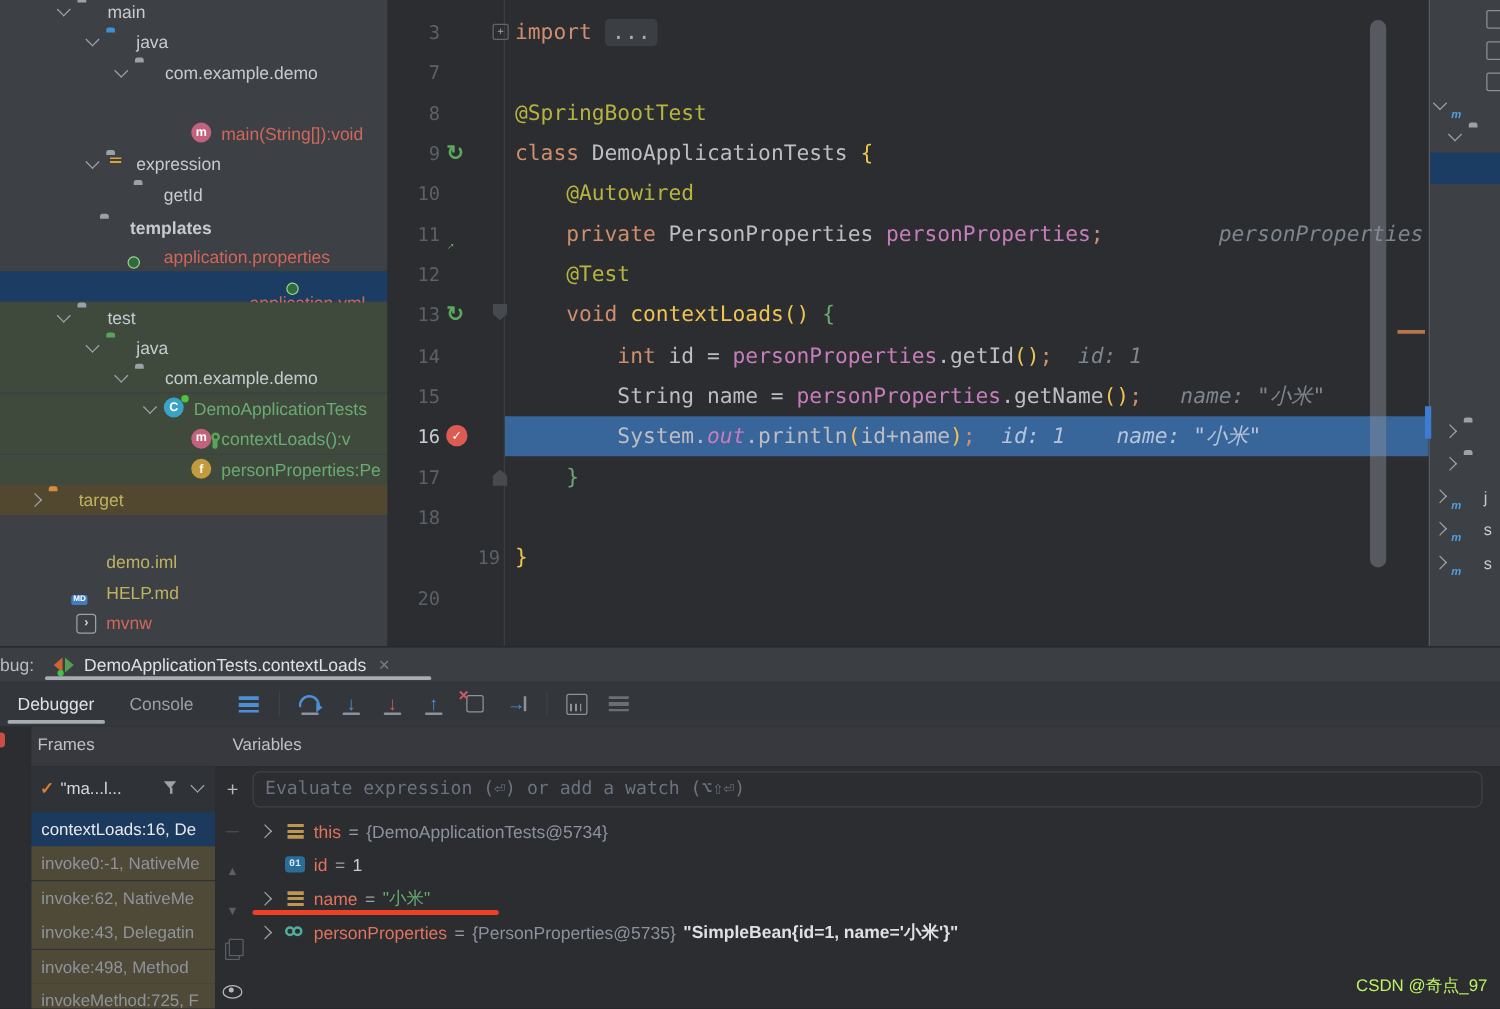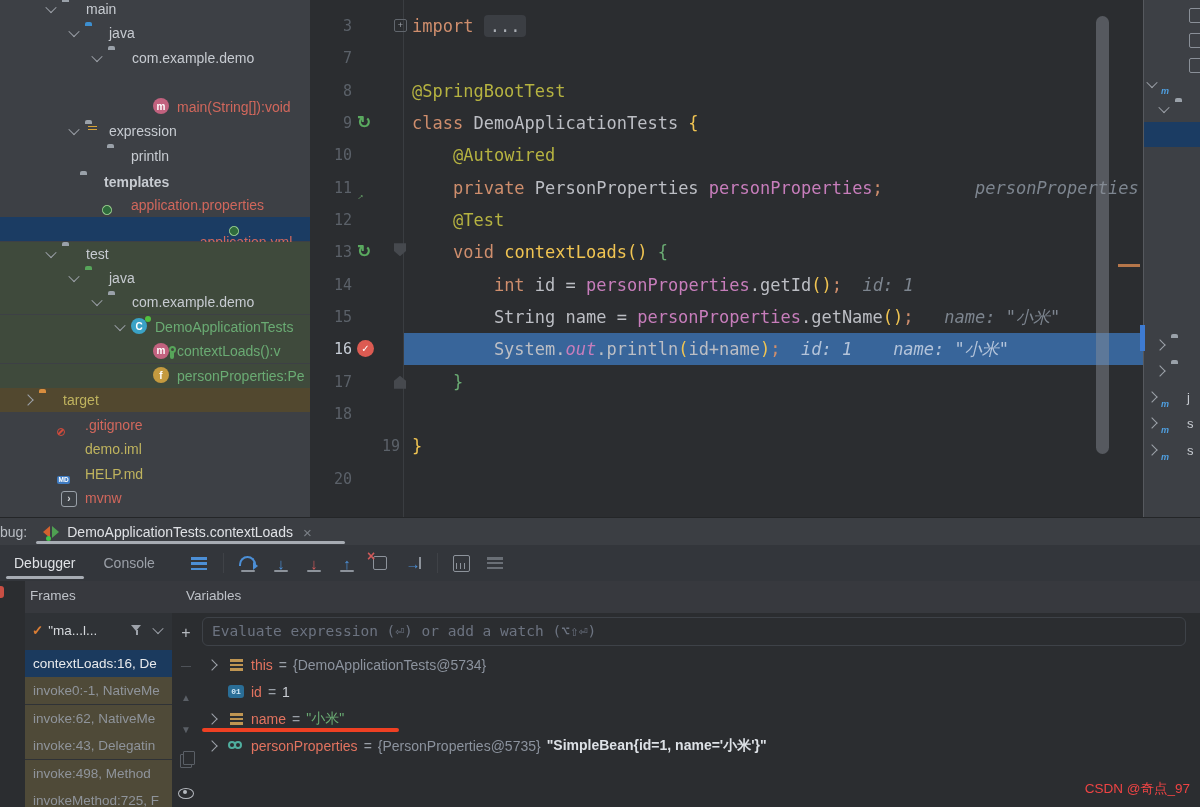--- a/index.html
+++ b/index.html
@@ -158,21 +158,21 @@
   .v-plain{color:#c9cdd3;}
   .v-extra{color:#dde1e6;font-weight:bold;}
   .ic-bars{width:13px;height:12px;background:repeating-linear-gradient(#bf9552 0 2.6px,rgba(0,0,0,0) 2.6px 4.6px);}
   .ic-prim{width:16px;height:13px;border-radius:3px;background:#2a6e97;color:#cfe6f5;font-size:8px;font-weight:bold;
      display:flex;align-items:center;justify-content:center;font-family:Liberation Mono, monospace;}
   .ic-oo{width:17px;height:9px;position:relative;}
   .ic-oo::before,.ic-oo::after{content:"";position:absolute;top:0;width:8px;height:8px;border:2px solid #4fae9e;border-radius:50%;box-sizing:border-box;}
   .ic-oo::before{left:0;} .ic-oo::after{left:6px;}
   .red-underline{position:absolute;left:2px;top:115px;width:197px;height:4px;background:#ef4023;border-radius:2px;}
 
-  .watermark{position:absolute;right:10px;bottom:9px;font-size:13.5px;color:#ef4444;}
+  .watermark{position:absolute;right:10px;bottom:9px;font-size:13.5px;color:#bef264;}
 </style>
 </head>
 <body>
 
 <div class="app">
 
   <div class="tree-panel" id="tree">
       <div class="trow" style="top: -3px; padding-left: 45px;">
         <span class="chev down"></span>
         <span class="ticon"><span class="ic-folder"></span></span>
@@ -196,21 +196,21 @@
         <span class="tl c-red">main(String[]):void</span>
       </div>
       <div class="trow" style="top: 119.25px; padding-left: 68px;">
         <span class="chev down"></span>
         <span class="ticon"><span class="ic-folder"><span class="res-lines"></span></span></span>
         <span class="tl c-default">expression</span>
       </div>
       <div class="trow" style="top: 143.7px; padding-left: 91px;">
         <span class="chev-spacer"></span>
         <span class="ticon"><span class="ic-folder"></span></span>
-        <span class="tl c-default">println</span>
+        <span class="tl c-default">getId</span>
       </div>
       <div class="trow" style="top: 170px; padding-left: 64px; font-weight: bold;">
         <span class="chev-spacer"></span>
         <span class="ticon"><span class="ic-folder"></span></span>
         <span class="tl c-default">templates</span>
       </div>
       <div class="trow" style="top: 192.6px; padding-left: 91px;">
         <span class="chev-spacer"></span>
         <span class="ticon"><span class="ic-leaf"><span class="leaf-gear"></span></span></span>
         <span class="tl c-red">application.properties</span>
@@ -255,25 +255,20 @@
         <span class="chev-spacer"></span>
         <span class="ticon">
           <span class="circ f">f</span>
         </span>
         <span class="tl c-green">personProperties:Pe</span>
       </div>
       <div class="trow tint-brown" style="top: 388.2px; padding-left: 22px;">
         <span class="chev right"></span>
         <span class="ticon"><span class="ic-folder f-orange"></span></span>
         <span class="tl c-yellow">target</span>
-      </div>
-      <div class="trow" style="top: 412.65px; padding-left: 45px;">
-        <span class="chev-spacer"></span>
-        <span class="ticon"><span class="badge-no"></span><span class="ic-file"></span></span>
-        <span class="tl c-red">.gitignore</span>
       </div>
       <div class="trow" style="top: 437.1px; padding-left: 45px;">
         <span class="chev-spacer"></span>
         <span class="ticon"><span class="ic-file"></span></span>
         <span class="tl c-yellow">demo.iml</span>
       </div>
       <div class="trow" style="top: 461.55px; padding-left: 45px;">
         <span class="chev-spacer"></span>
         <span class="ticon"><span class="badge-md">MD</span><span class="ic-file"></span></span>
         <span class="tl c-yellow">HELP.md</span>

